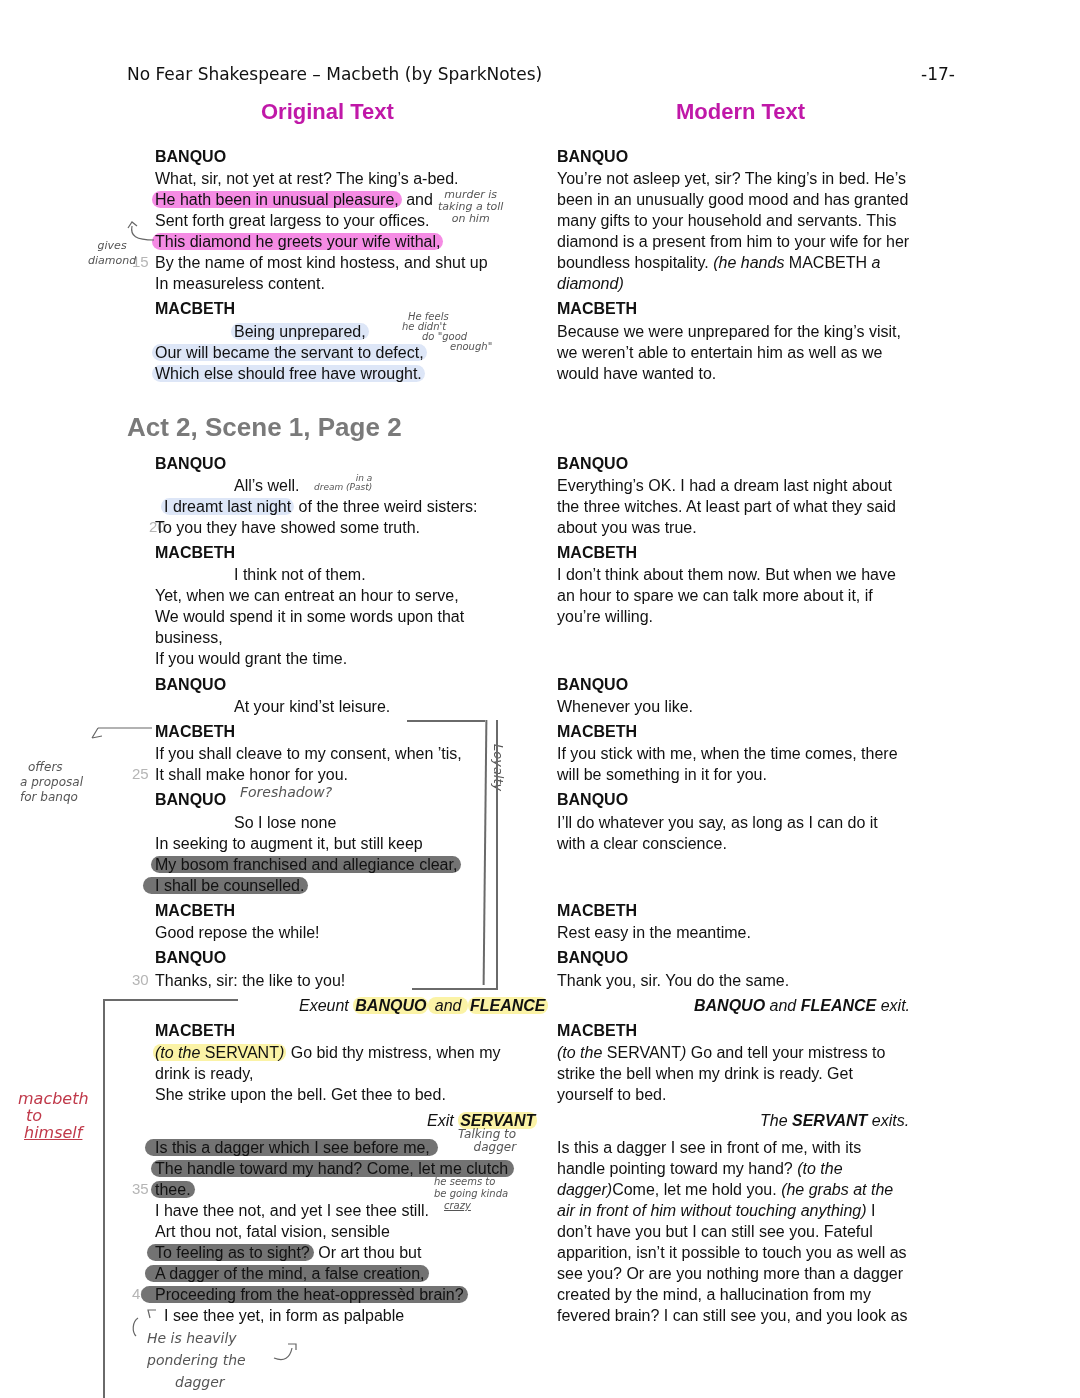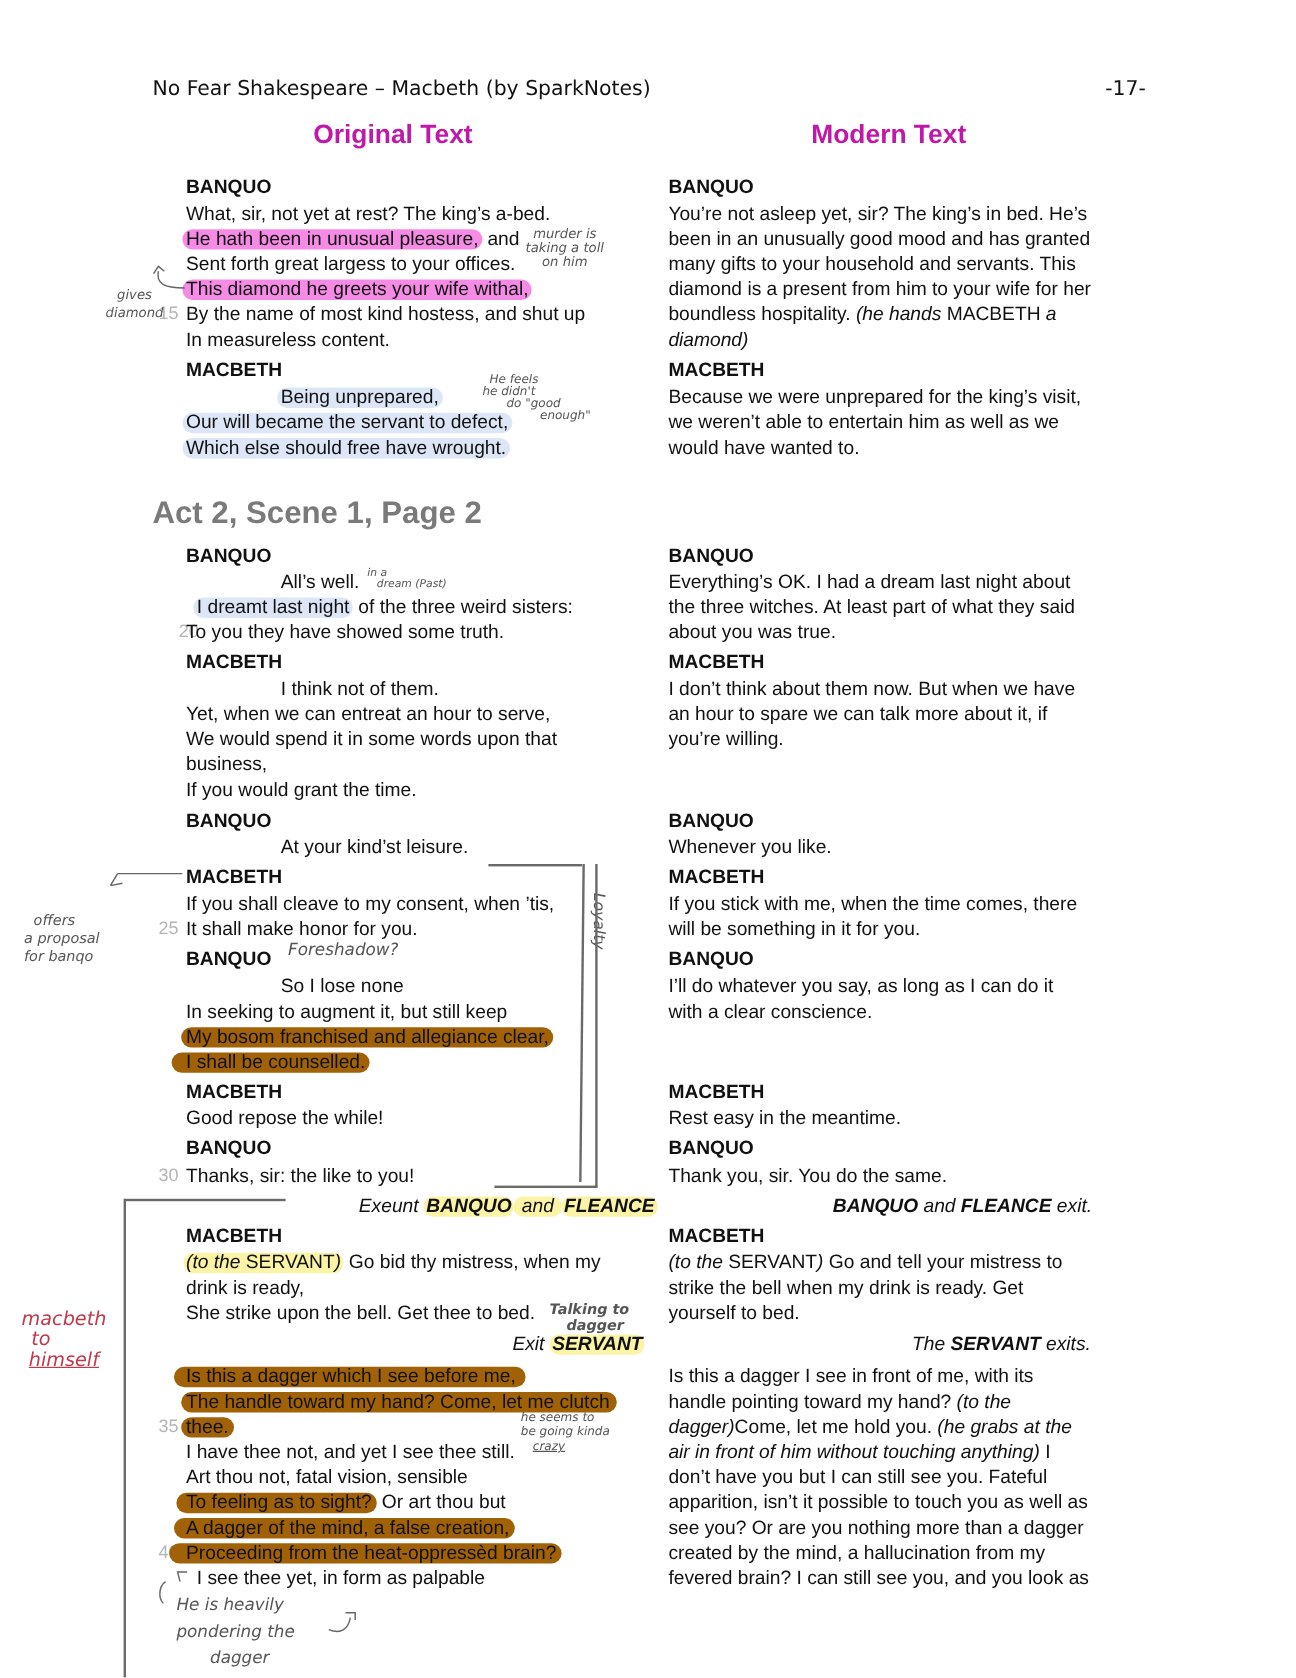--- a/index.html
+++ b/index.html
@@ -9,21 +9,21 @@
   .hdr { font-family:"DejaVu Sans", sans-serif; font-size:17px; color:#111; }
   .coltitle { font-family:"Liberation Sans", sans-serif; font-weight:bold; font-size:22px; color:#c018a8; }
   .line { font-size:16px; line-height:21px; }
   .spk { font-weight:bold; font-size:16px; }
   .act { font-weight:bold; font-size:26px; color:#7a7a7a; }
   .num { font-size:15px; color:#b5b5b5; }
   .it { font-style:italic; }
   .b { font-weight:bold; }
   .hl-pink { background:#f58be4; border-radius:9px; padding:0 3px; margin-left:-3px; }
   .hl-blue { background:#dde6f7; border-radius:9px; padding:0 3px; margin-left:-3px; }
-  .hl-cyan { background:#a16207; border-radius:9px; padding:0 4px; margin-left:-4px; }
+  .hl-cyan { background:#737373; border-radius:9px; padding:0 4px; margin-left:-4px; }
   .hl-yellow { background:#fbf3a6; border-radius:8px; padding:0 2px; }
   .hand { font-family:"DejaVu Sans", sans-serif; color:#555; font-style:italic; white-space:nowrap; position:absolute; }
   .hand-red { color:#c0394a; }
   .rule { position:absolute; background:#6a6a6a; }
 </style>
 </head>
 <body>
 
 <div class="abs hdr" style="left:127px;top:64px;">No Fear Shakespeare – Macbeth (by SparkNotes)</div>
 <div class="abs hdr" style="left:921px;top:64px;">-17-</div>
@@ -181,21 +181,21 @@
   </div>
   <svg class="abs" style="left:118px;top:214px;" width="40" height="30">
     <path d="M36 26 C18 26 12 22 14 12 M10 14 L14 8 L19 12" stroke="#666" stroke-width="1.2" fill="none"></path>
   </svg>
   <div class="hand" style="left:402px;top:312px;font-size:10px;line-height:10px;">
     <div style="padding-left:6px;">He feels</div>
     <div>he didn't</div>
     <div style="padding-left:20px;">do "good</div>
     <div style="padding-left:48px;">enough"</div>
   </div>
-  <div class="hand" style="left:306px;top:474px;font-size:9px;line-height:9px;">
+  <div class="hand" style="left:306px;top:474px;font-size:9px;line-height:9px;text-align:right;">
     <div>in a</div>
     <div style="padding-left:8px;">dream (Past)</div>
   </div>
   <div class="hand" style="left:20px;top:760px;font-size:12px;line-height:15px;">
     <div style="padding-left:8px;">offers</div>
     <div>a proposal</div>
     <div>for banqo</div>
   </div>
   <svg class="abs" style="left:86px;top:724px;" width="70" height="20">
     <path d="M66 4 L12 4 M12 4 L6 14 M6 14 L16 12" stroke="#666" stroke-width="1.2" fill="none"></path>
@@ -210,21 +210,21 @@
 
   <div class="rule" style="left:104px;top:999px;width:134px;height:1.5px;"></div>
   <div class="rule" style="left:103px;top:999px;width:1.5px;height:399px;"></div>
 
   <div class="hand hand-red" style="left:18px;top:1090px;font-size:16px;line-height:17px;">
     <div>macbeth</div>
     <div style="padding-left:8px;">to</div>
     <div style="padding-left:6px;text-decoration:underline;">himself</div>
   </div>
 
-  <div class="hand" style="left:458px;top:1085px;font-size:12px;line-height:13px;text-align:left;font-weight:bold;">
+  <div class="hand" style="left:458px;top:1128px;font-size:12px;line-height:13px;text-align:right;">
     <div>Talking to</div>
     <div style="padding-left:14px;">dagger</div>
   </div>
   <div class="hand" style="left:434px;top:1176px;font-size:10px;line-height:12px;">
     <div>he seems to</div>
     <div>be going kinda</div>
     <div style="padding-left:10px;text-decoration:underline;">crazy</div>
   </div>
   <div class="hand" style="left:147px;top:1327px;font-size:14px;line-height:22px;">
     <div>He is heavily</div>

